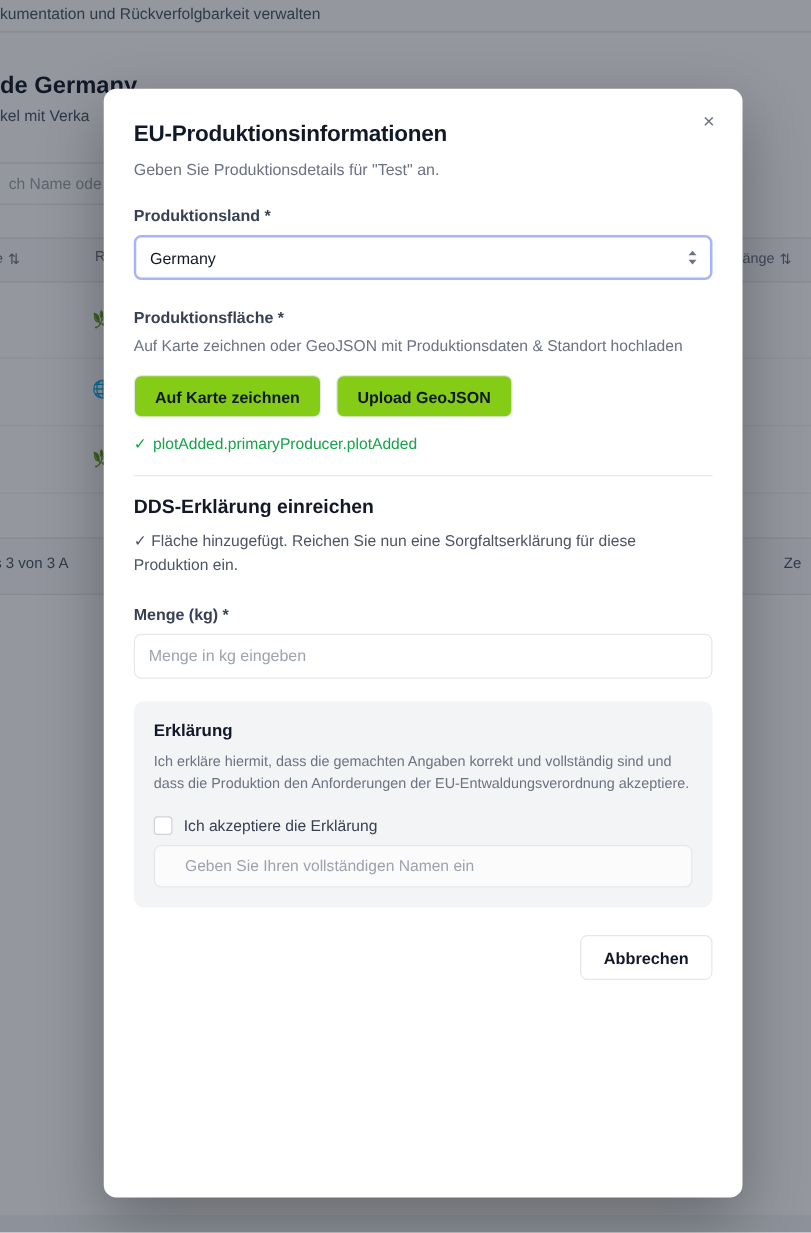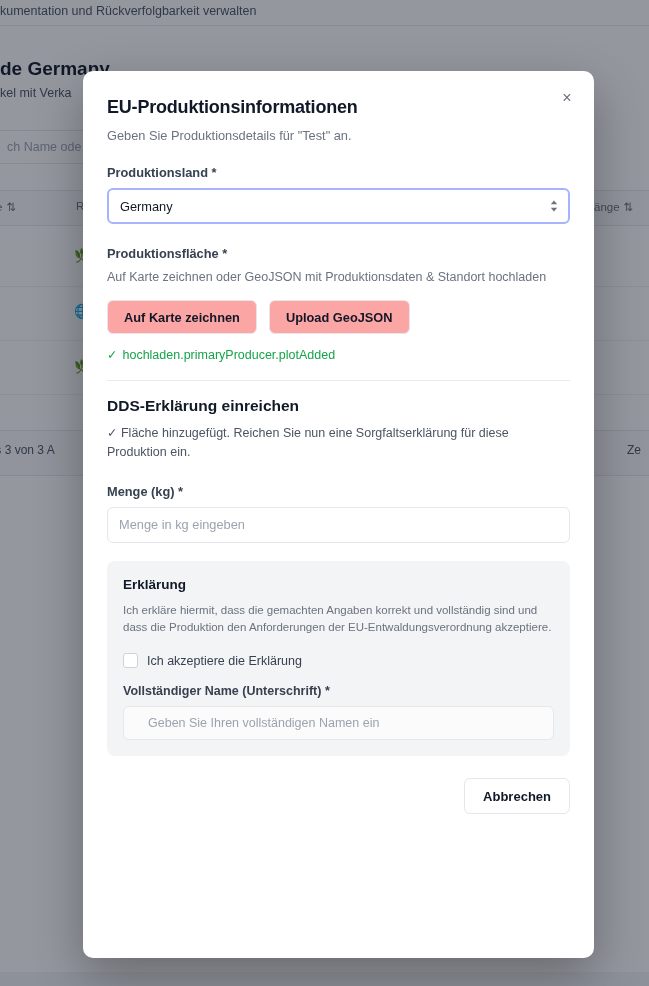--- a/index.html
+++ b/index.html
@@ -216,21 +216,21 @@
   .btn-row {
     margin-top: 14px;
     display: flex;
     gap: 12px;
   }
   .btn-outline {
     height: 34px;
     padding: 0 16px;
     border: 1px solid #e5e7eb;
     border-radius: 6px;
-    background: #fca5a5;
+    background: #84cc16;
     font-size: 12.8px;
     font-weight: bold;
     color: #111827;
     cursor: pointer;
     display: flex;
     align-items: center;
   }
   .success-line {
     margin-top: 13px;
     font-size: 12.5px;
@@ -449,21 +449,21 @@
   <label class="field-label">Produktionsfläche *</label>
   <div class="helper">Auf Karte zeichnen oder GeoJSON mit Produktionsdaten &amp; Standort hochladen</div>
 
   <div class="btn-row">
     <button class="btn-outline">Auf Karte zeichnen</button>
     <button class="btn-outline">Upload GeoJSON</button>
   </div>
 
   <div class="success-line">
     <span>✓</span>
-    <span>hochladen.primaryProducer.plotAdded</span>
+    <span>plotAdded.primaryProducer.plotAdded</span>
   </div>
 
   <div class="hr"></div>
 
   
   <div class="section-title">DDS-Erklärung einreichen</div>
   <div class="section-note">
     <span>✓</span>
     <span>Fläche hinzugefügt. Reichen Sie nun eine Sorgfaltserklärung für diese Produktion ein.</span>
   </div>
@@ -474,21 +474,20 @@
   
   <div class="decl-card">
     <div class="decl-title">Erklärung</div>
     <div class="decl-text">Ich erkläre hiermit, dass die gemachten Angaben korrekt und vollständig sind und dass die Produktion den Anforderungen der EU-Entwaldungsverordnung akzeptiere.</div>
 
     <div class="checkbox-row">
       <span class="checkbox"></span>
       <span class="checkbox-label">Ich akzeptiere die Erklärung</span>
     </div>
 
-    <div class="sig-label">Vollständiger Name (Unterschrift) *</div>
     <input class="sig-input" type="text" placeholder="Geben Sie Ihren vollständigen Namen ein" style="">
   </div>
 
   
 
   <div class="cancel-row">
     <button class="btn-cancel">Abbrechen</button>
   </div>
 
 </div>

